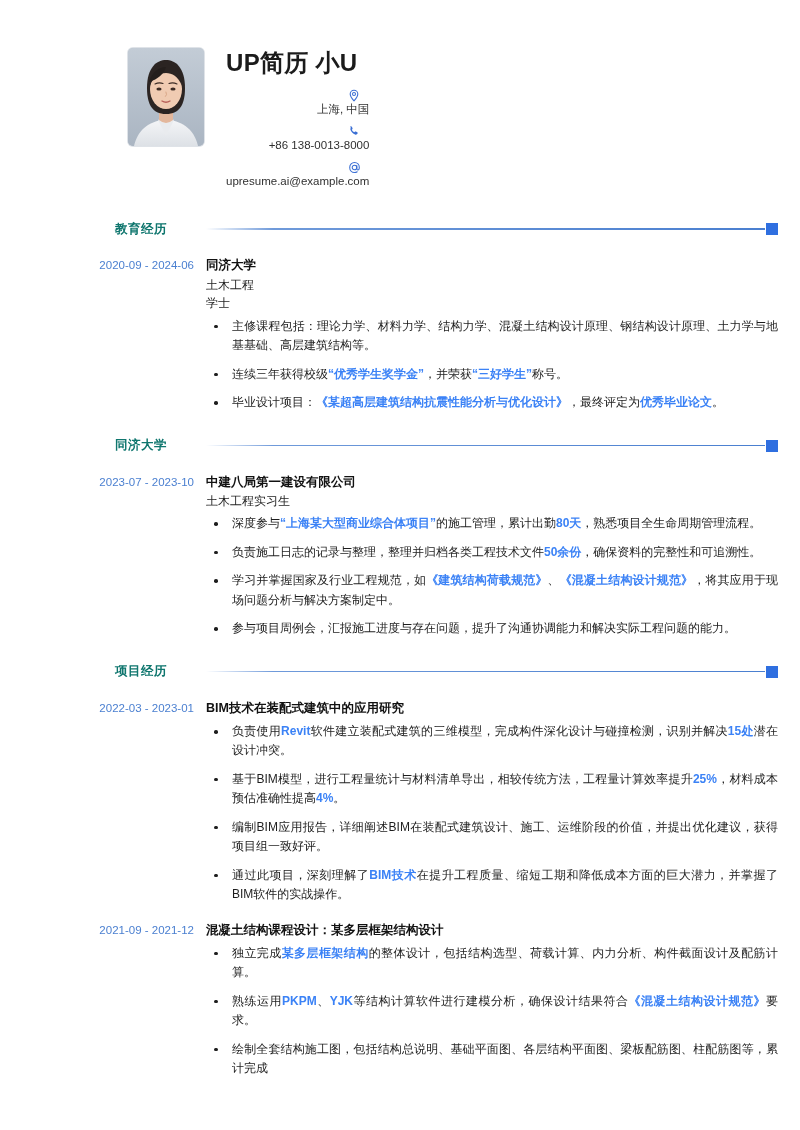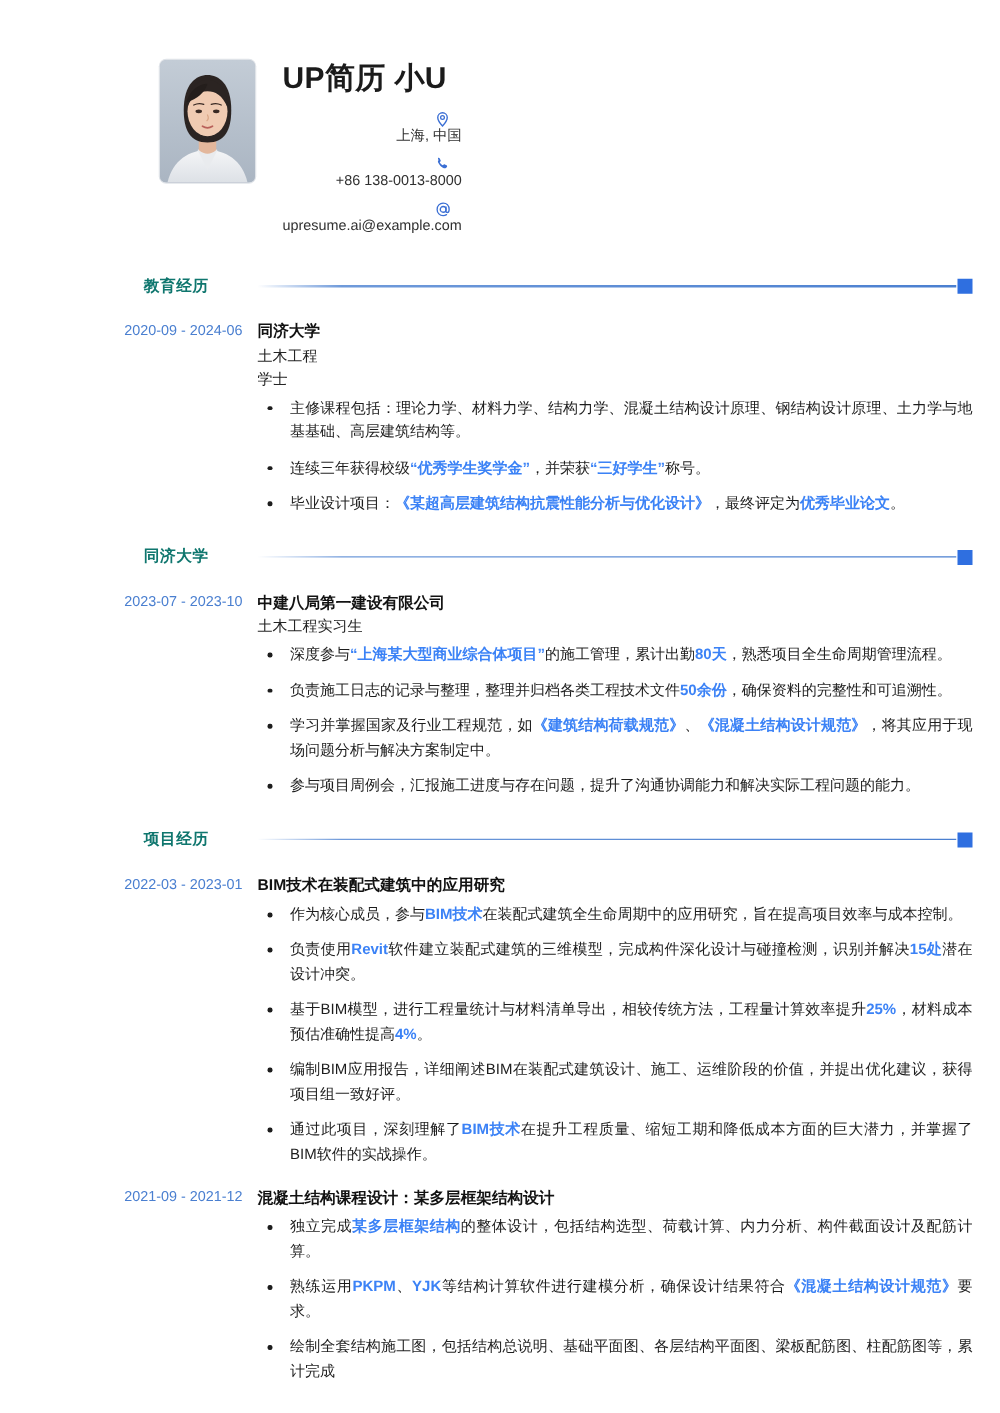--- a/index.html
+++ b/index.html
@@ -296,21 +296,20 @@
         <div class="section-head">
           <div class="section-title">项目经历</div>
           <div class="section-rule"></div>
           <div class="section-cap"></div>
         </div>
         <div class="entry">
           <div class="entry-date">2022-03 - 2023-01</div>
           <div class="entry-body">
             <div class="entry-org">BIM技术在装配式建筑中的应用研究</div>
             <ul class="bullets">
-              <li><span>作为核心成员，参与</span><b>BIM技术</b><span>在装配式建筑全生命周期中的应用研究，旨在提高项目效率与成本控制。</span></li>
               <li><span>负责使用</span><b>Revit</b><span>软件建立装配式建筑的三维模型，完成构件深化设计与碰撞检测，识别并解决</span><b>15处</b><span>潜在设计冲突。</span></li>
               <li><span>基于BIM模型，进行工程量统计与材料清单导出，相较传统方法，工程量计算效率提升</span><b>25%</b><span>，材料成本预估准确性提高</span><b>4%</b><span>。</span></li>
               <li><span>编制BIM应用报告，详细阐述BIM在装配式建筑设计、施工、运维阶段的价值，并提出优化建议，获得项目组一致好评。</span></li>
               <li><span>通过此项目，深刻理解了</span><b>BIM技术</b><span>在提升工程质量、缩短工期和降低成本方面的巨大潜力，并掌握了BIM软件的实战操作。</span></li>
             </ul>
           </div>
         </div>
         <div class="entry">
           <div class="entry-date">2021-09 - 2021-12</div>
           <div class="entry-body">

